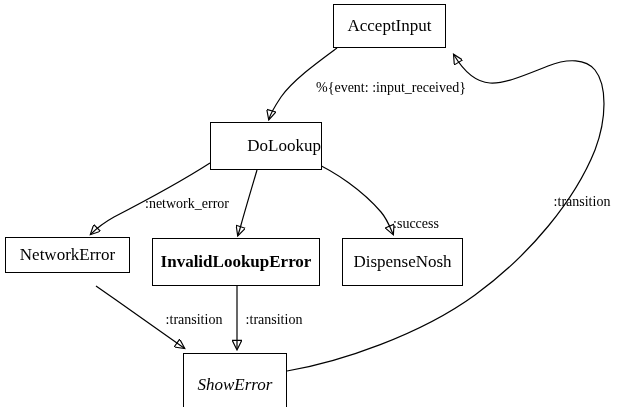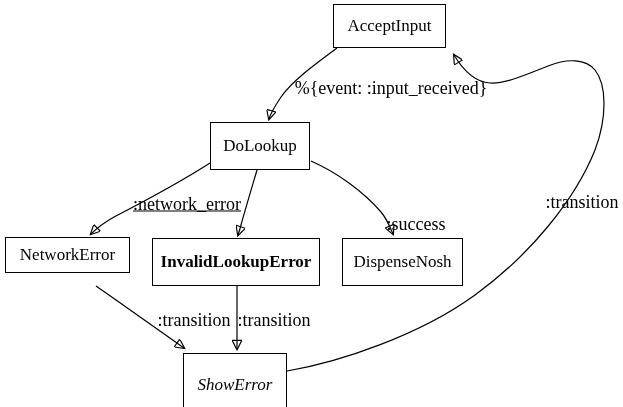--- a/index.html
+++ b/index.html
@@ -35,21 +35,21 @@
     display: flex;
     align-items: center;
     justify-content: center;
     font-size: 17px;
     color: #000000;
     white-space: nowrap;
   }
   .edge-label {
     position: absolute;
     transform: translate(-50%, -50%);
-    font-size: 18px;
+    font-size: 14px;
     color: #000000;
     white-space: nowrap;
   }
 </style>
 </head>
 <body>
 
 <div class="canvas">
 
   <svg class="edges-layer" viewBox="0 0 623 407" xmlns="http://www.w3.org/2000/svg">
@@ -73,21 +73,21 @@
 
     <path d="M 287,371 C 340,362 420,335 475,295 C 530,255 575,200 595,150
              C 607,118 607,85 595,70 C 586,59 568,58 548,66
              C 525,75 505,84 490,83 C 475,82 463,70 454,55" marker-end="url(#arrow)"></path>
   </svg>
 
   <div class="node" style="left:333px; top:4px; width:113px; height:44px;">
     <span>AcceptInput</span>
   </div>
 
-  <div class="node" style="left:210px; top:122px; width:100px; height:48px;">
+  <div class="node" style="left:210px; top:122px; width:112px; height:48px;justify-content:flex-end;">
     <span>DoLookup</span>
   </div>
 
   <div class="node" style="left:5px; top:237px; width:125px; height:36px;">
     <span>NetworkError</span>
   </div>
 
   <div class="node" style="left:152px; top:238px; width:168px; height:48px;font-weight:bold;">
     <span>InvalidLookupError</span>
   </div>
@@ -95,21 +95,21 @@
   <div class="node" style="left:342px; top:238px; width:121px; height:48px;">
     <span>DispenseNosh</span>
   </div>
 
   <div class="node" style="left:183px; top:353px; width:104px; height:64px;font-style:italic;">
     <span>ShowError</span>
   </div>
 
   <div class="edge-label" style="left:391px; top:88px;">%{event: :input_received}</div>
 
-  <div class="edge-label" style="left:187px; top:204px;text-decoration:underline;">:network_error</div>
+  <div class="edge-label" style="left:187px; top:204px;">:network_error</div>
 
 
   <div class="edge-label" style="left:416px; top:203px;margin-top:21px;">:success</div>
 
   <div class="edge-label" style="left:194px; top:320px;">:transition</div>
 
   <div class="edge-label" style="left:274px; top:320px;">:transition</div>
 
   <div class="edge-label" style="left:582px; top:202px;">:transition</div>
 

